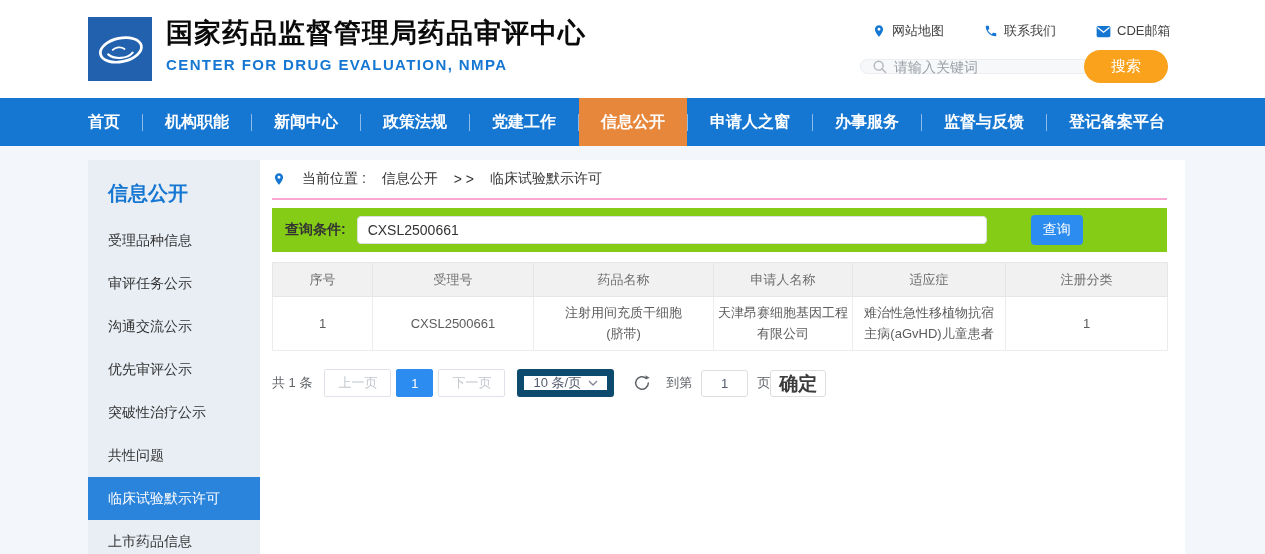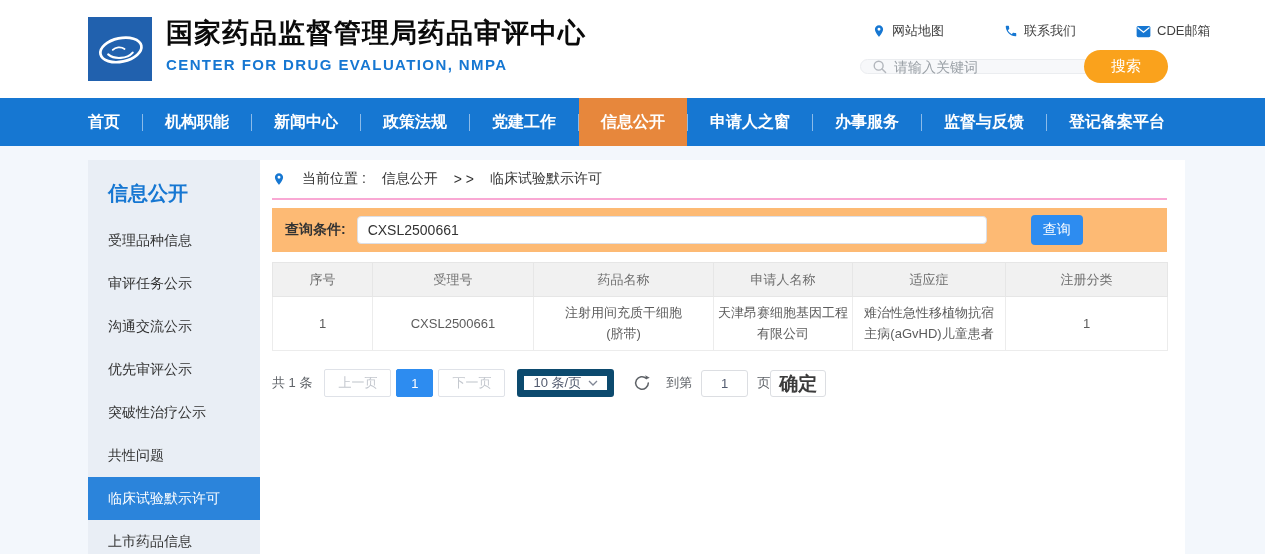--- a/index.html
+++ b/index.html
@@ -8,21 +8,21 @@
   }
   *{box-sizing:border-box;margin:0;padding:0;font-family:"Liberation Sans","DejaVu Sans",sans-serif;}
   html,body{width:1265px;height:554px;overflow:hidden;background:#f3f7fc;}
   
   .header{position:relative;height:98px;background:#fff;}
   .brand{position:absolute;left:88px;top:17px;display:flex;align-items:flex-start;}
   .logo{width:64px;height:64px;background:var(--logo-blue);display:flex;align-items:center;justify-content:center;flex:0 0 auto;}
   .brand-text{margin-left:14px;}
   .brand-title{font-size:27px;font-weight:bold;color:#0a0a0a;letter-spacing:1px;line-height:1.25;}
   .brand-sub{font-size:15px;font-weight:bold;color:var(--nav-blue);letter-spacing:1.4px;margin-top:5px;}
-  .top-links{position:absolute;left:872px;top:22px;display:flex;gap:60px;align-items:flex-start;}
+  .top-links{position:absolute;left:872px;top:22px;display:flex;gap:40px;align-items:flex-start;}
   .top-link{display:flex;align-items:center;gap:6px;font-size:13px;color:#404040;cursor:pointer;}
   .search-bar{position:absolute;left:860px;top:59px;width:308px;height:15px;background:#f7f8fa;border:1px solid #ebedf0;border-radius:17px;display:flex;align-items:center;}
   .search-bar .mag{margin-left:11px;display:flex;}
   .search-input{flex:1;min-width:0;border:none;outline:none;background:transparent;padding:0 6px;font-size:14px;color:#333;}
   .search-input::placeholder{color:#9aa0a6;}
   .search-btn{width:84px;height:33px;margin:-1px -1px -1px 0;border:none;border-radius:17px;background:var(--search-orange);color:#fff;font-size:15px;cursor:pointer;flex:0 0 auto;}
   
   .nav{height:48px;background:var(--nav-blue);display:flex;align-items:stretch;padding-left:88px;}
   .nav-item{display:flex;align-items:center;padding:0 22px;color:#fff;font-size:16px;font-weight:bold;cursor:pointer;white-space:nowrap;}
   .nav-item:first-child{padding-left:0;}
@@ -32,21 +32,21 @@
   .container{position:absolute;top:160px;left:88px;width:1097px;bottom:0;background:#fff;display:flex;}
   .sidebar{width:172px;background:#e9eef5;padding-top:12px;flex:0 0 auto;}
   .sidebar-title{margin:8px 0 12px 20px;font-size:20px;font-weight:bold;color:var(--nav-blue);}
   .side-item{height:43px;line-height:43px;padding-left:20px;font-size:14px;color:#333;cursor:pointer;white-space:nowrap;}
   .side-item.active{background:var(--sidebar-active-blue);color:#fff;}
   .main{flex:1;min-width:0;padding:0 18px 0 12px;}
   
   .breadcrumb{height:40px;display:flex;align-items:center;gap:16px;font-size:14px;color:#333;border-bottom:2px solid #f9a8d4;}
   .breadcrumb .crumb-link{cursor:pointer;}
   
-  .query-bar{margin-top:8px;height:44px;background:#fdba74;display:flex;align-items:center;}
+  .query-bar{margin-top:8px;height:44px;background:#84cc16;display:flex;align-items:center;}
   .query-label{margin-left:13px;font-size:14px;font-weight:bold;color:#333;white-space:nowrap;}
   .query-input{margin-left:11px;width:630px;height:28px;border:1px solid #dcdfe6;border-radius:4px;padding:0 10px;font-size:14px;color:#333;outline:none;background:#fff;}
   .query-btn{margin-left:44px;width:52px;height:30px;border:none;border-radius:4px;background:var(--primary-blue);color:#fff;font-size:14px;cursor:pointer;}
   
   table.tbl{margin-top:10px;width:100%;border-collapse:collapse;table-layout:fixed;}
   .tbl th{height:34px;background:#f1f1f1;font-size:13px;font-weight:normal;color:#6e6e6e;border:1px solid #e6e6e6;text-align:center;margin-top:20px;}
   .tbl td{height:54px;font-size:13px;color:#5c5c5c;border:1px solid #ececec;text-align:center;vertical-align:middle;line-height:1.55;}
   .tbl td .cell-text{display:inline-block;vertical-align:middle;}
   .tbl td:nth-child(3) .cell-text{max-width:122px;}
   .tbl td:nth-child(4) .cell-text{max-width:132px;}

